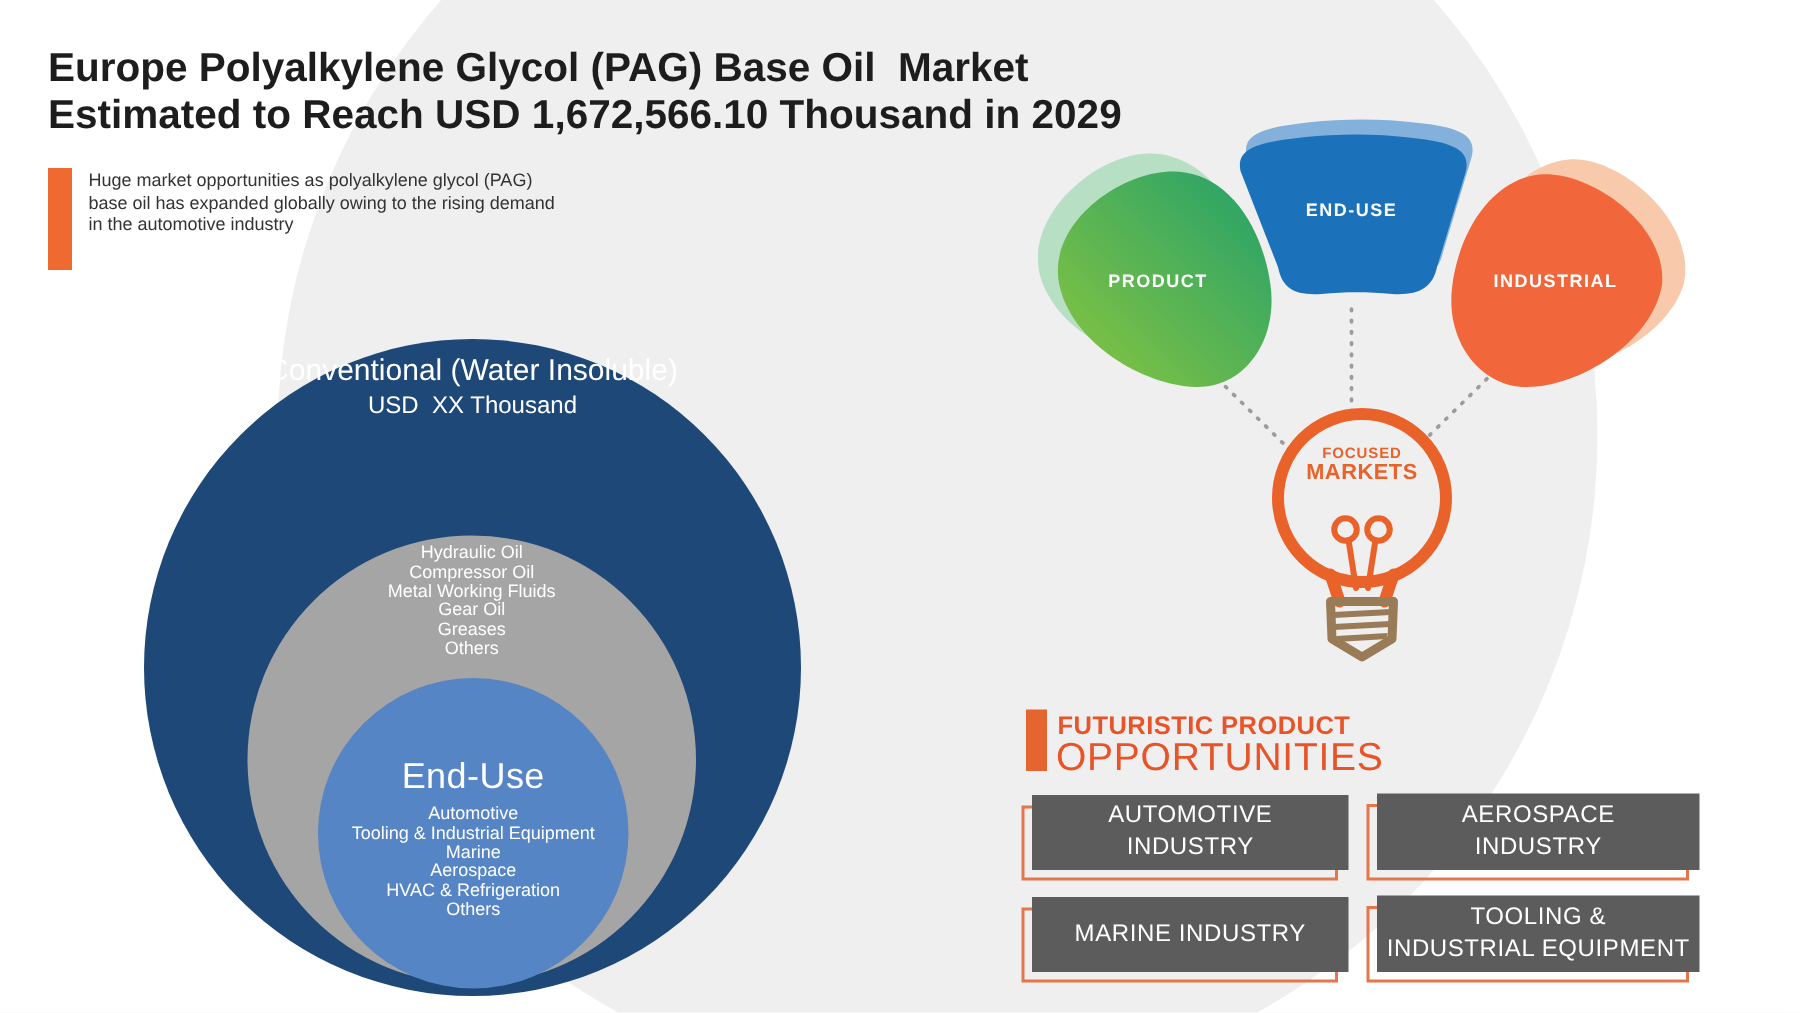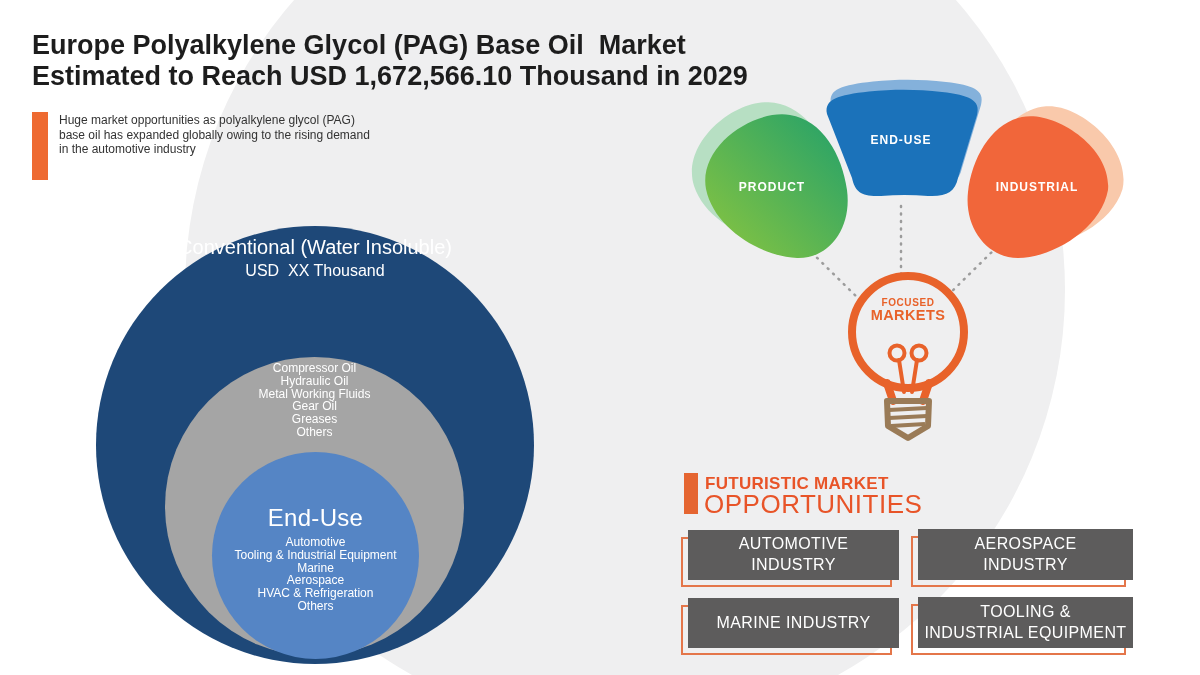--- a/index.html
+++ b/index.html
@@ -98,22 +98,22 @@
 in the automotive industry</p>
   </div>
 
   <div class="circle circle-outer">
     <div class="co-line1">Conventional (Water Insoluble)</div>
     <div class="co-line2">USD  XX Thousand</div>
   </div>
 
   <div class="circle circle-middle">
     <div class="cm-list">
+      <div>Hydraulic Oil</div>
       <div>Compressor Oil</div>
-      <div>Hydraulic Oil</div>
       <div>Metal Working Fluids</div>
       <div>Gear Oil</div>
       <div>Greases</div>
       <div>Others</div>
     </div>
   </div>
 
   <div class="circle circle-inner">
     <div class="ci-title">End-Use</div>
     <div class="ci-list">
@@ -163,21 +163,21 @@
     <line x1="49" y1="145" x2="87" y2="143" stroke="#9a7b57" stroke-width="4"></line>
     <line x1="49" y1="153" x2="87" y2="151" stroke="#9a7b57" stroke-width="4"></line>
     <line x1="51" y1="161" x2="85" y2="159" stroke="#9a7b57" stroke-width="4"></line>
   </svg>
   <div class="bulb-label">
     <span class="bulb-line1">FOCUSED</span>
     <span class="bulb-line2">MARKETS</span>
   </div>
 
   <div class="opp-bar"></div>
-  <div class="opp-h1">FUTURISTIC MARKET</div>
+  <div class="opp-h1">FUTURISTIC PRODUCT</div>
   <div class="opp-h2">OPPORTUNITIES</div>
 
   <div class="opp-box box-1">
     <div class="opp-outline"></div>
     <div class="opp-face">
       <span class="opp-label">AUTOMOTIVE
 INDUSTRY</span>
     </div>
   </div>
   <div class="opp-box box-2">

